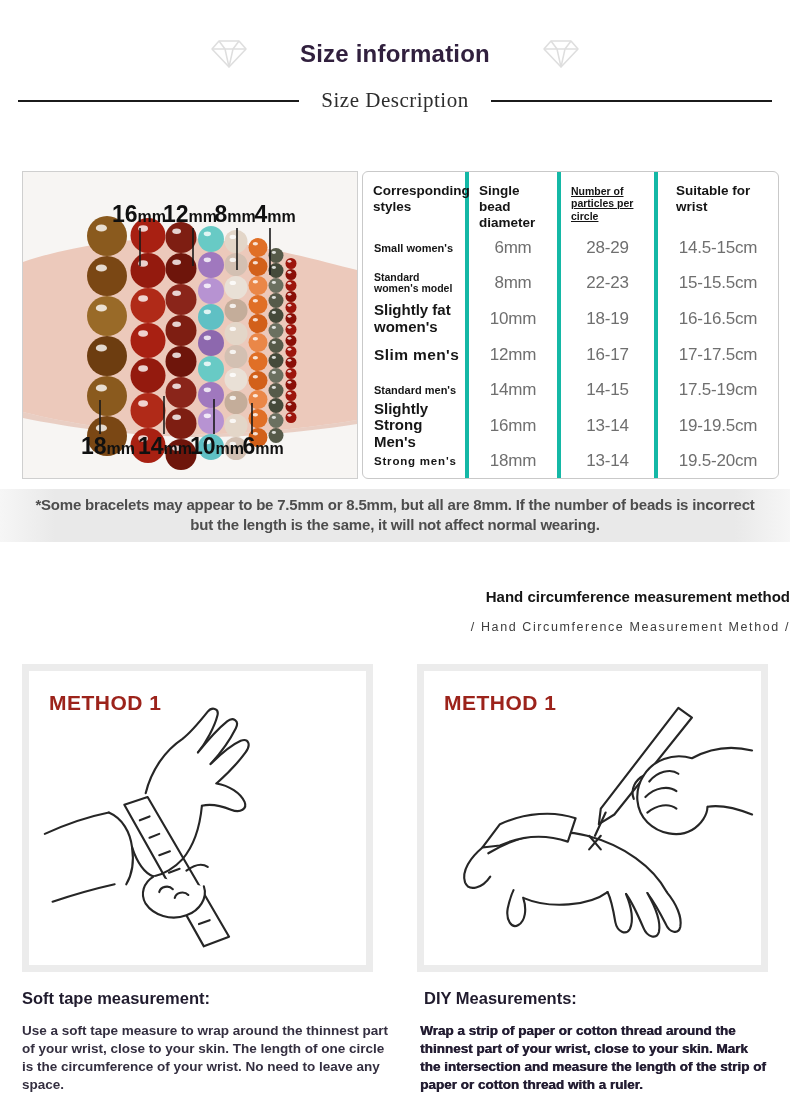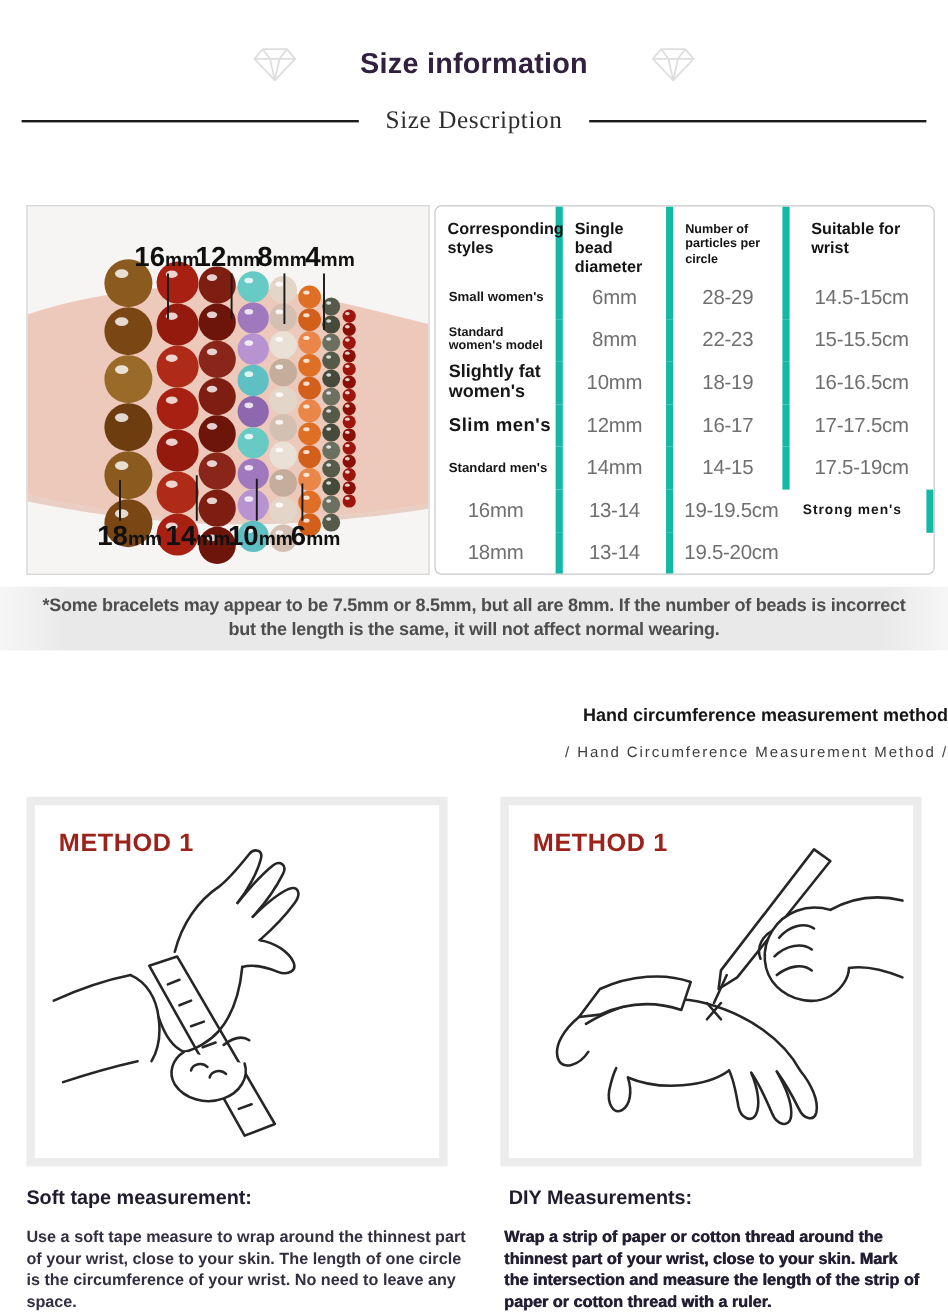--- a/index.html
+++ b/index.html
@@ -18,23 +18,23 @@
   .size-section{display:flex;margin-top:58px;padding-left:22px;}
   .photo-box{width:336px;height:308px;border:1px solid #cfcfcf;box-sizing:border-box;background:#f7f5f3;}
   .photo-box svg{display:block;}
   .bead-label{font-family:"Liberation Sans",sans-serif;font-size:23px;font-weight:700;fill:#101010;}
   .bead-label-unit{font-size:16px;}
 
   .size-table{margin-left:4px;width:417px;height:308px;border:1px solid #c9c9c9;border-radius:6px;
       box-sizing:border-box;display:grid;grid-template-columns:106px 92px 97px 1fr;
       grid-template-rows:58px;grid-auto-rows:35.6px;overflow:hidden;background:#fff;}
   .cell{box-sizing:border-box;}
-  .bR{border-right:6px solid #14b8a6;}
+  .bR{border-right:4px solid #14b8a6;}
   .head-cell{font-weight:700;font-size:13.5px;line-height:1.18;color:#141414;padding:11px 4px 0 10px;}
-  .head-cell.col-p{font-size:10.5px;padding-top:13px;}
+  .head-cell.col-p{font-size:10.5px;padding-top:13px;text-decoration:underline;}
   .head-cell.col-w{padding-left:18px;}
   .style-cell{display:flex;align-items:center;padding-left:11px;font-weight:700;color:#161616;line-height:1.12;}
   .val-cell{display:flex;align-items:center;justify-content:center;color:#6f6f6f;font-size:17px;letter-spacing:-.2px;}
   .em-xs{font-size:10.5px;}
   .em-sm{font-size:11px;}
   .em-md{font-size:15px;}
   .em-lg{font-size:15.5px;letter-spacing:.4px;}
   .em-sm-ls{font-size:11.5px;letter-spacing:.8px;}
 
   
@@ -290,20 +290,21 @@
         <div class="cell val-cell bR">18-19</div>
         <div class="cell val-cell">16-16.5cm</div>
         <div class="cell style-cell bR em-lg">Slim men's</div>
         <div class="cell val-cell bR">12mm</div>
         <div class="cell val-cell bR">16-17</div>
         <div class="cell val-cell">17-17.5cm</div>
         <div class="cell style-cell bR em-sm">Standard men's</div>
         <div class="cell val-cell bR">14mm</div>
         <div class="cell val-cell bR">14-15</div>
         <div class="cell val-cell">17.5-19cm</div>
+        <div class="cell style-cell bR em-md">Slightly Strong Men's</div>
         <div class="cell val-cell bR">16mm</div>
         <div class="cell val-cell bR">13-14</div>
         <div class="cell val-cell">19-19.5cm</div>
         <div class="cell style-cell bR em-sm-ls">Strong men's</div>
         <div class="cell val-cell bR">18mm</div>
         <div class="cell val-cell bR">13-14</div>
         <div class="cell val-cell">19.5-20cm</div>
       </div>
   </div>
 

